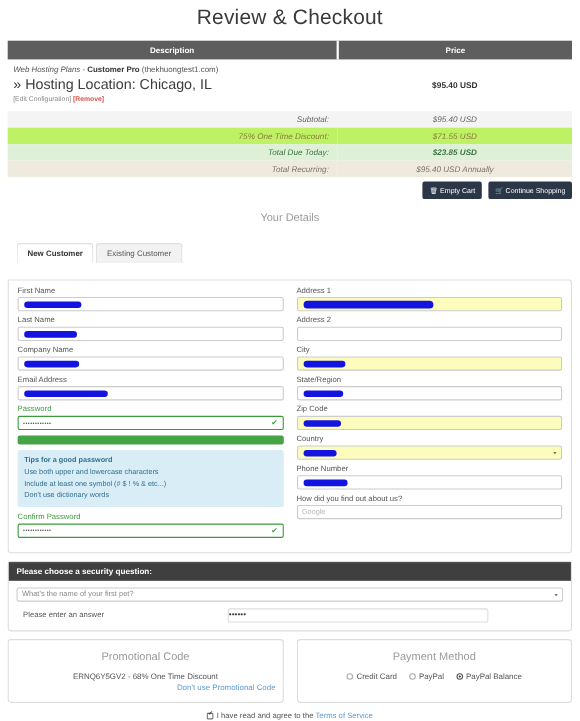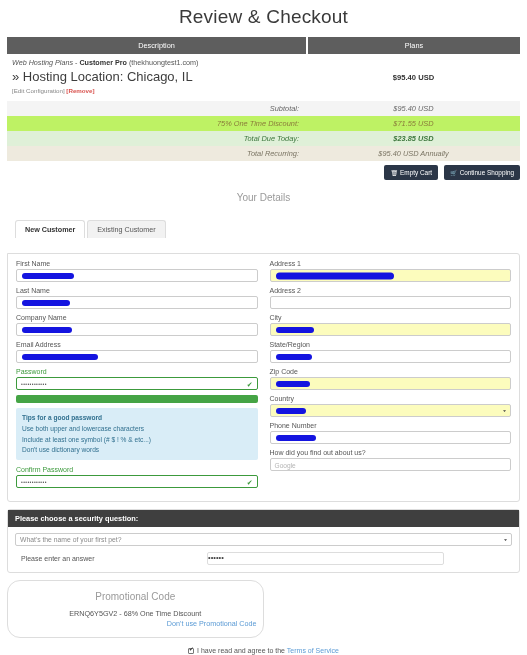--- a/index.html
+++ b/index.html
@@ -21,21 +21,21 @@
     font-weight:400;
     color:#3a3a3a;
     letter-spacing:.2px;
     padding:6px 0 9px;
   }
 
   
   .cart { width:513px; margin:0 auto; border-collapse:collapse; table-layout:fixed; }
   .cart th {
     background:#5e5e5e; color:#fff;
-    font-size:7.3px; font-weight:normal;
+    font-size:7.3px; font-weight:bold;
     padding:4px 0; text-align:center;
     border-right:2px solid #fff;
   }
   .cart th:last-child { border-right:none; }
   .cart td { padding:0; vertical-align:middle; }
   .col-desc { width:300px; }
   .col-price { width:213px; }
 
   .item-cell { padding:4px 5px 5px; line-height:1.45; }
   .item-l1 { font-size:7.2px; color:#555; }
@@ -158,21 +158,21 @@
   .ans-row { display:flex; align-items:center; }
   .ans-row .lab { font-size:7px; color:#555; width:192px; padding-left:6px; }
   .ans-row .ans-inp {
     width:237px; height:13px; border:1px solid #ddd; border-radius:2px;
     position:relative; background:#fff;
   }
 
   
   .two-cards { width:513px; margin:7px auto 0; display:flex; gap:12px; }
   .card {
-    width:50%; border:1px solid #ddd; border-radius:13px;
+    width:50%; border:1px solid #ddd; border-radius:3px;
     background:#fff; padding:10px 6px 9px; text-align:center;
   }
   .card h3 { margin:0 0 7px; font-size:10px; font-weight:400; color:#9a9a9a; }
   .promo-code { font-size:7.2px; color:#555; }
   .promo-link { font-size:7.2px; color:#5b9bd5; display:block; margin-top:1px; cursor:pointer;text-align:right; }
   .pay-opts { display:flex; justify-content:center; gap:11px; font-size:7.2px; color:#555; }
   .pay-opt { display:flex; align-items:center; gap:3px; cursor:pointer; }
   .radio {
     width:6px; height:6px; border-radius:50%;
     border:1px solid #aaa; background:#fff; display:inline-block;
@@ -213,21 +213,21 @@
   <div class="page-title">Review &amp; Checkout</div>
 
   <table class="cart">
     <colgroup>
         <col class="col-desc">
         <col class="col-price">
       </colgroup>
     <thead>
       <tr>
         <th>Description</th>
-        <th>Plans</th>
+        <th>Price</th>
       </tr>
     </thead>
     <tbody>
       <tr>
         <td>
           <div class="item-cell">
             <div class="item-l1">
               <i>Web Hosting Plans</i><span> - </span><b>Customer Pro</b> <span>(thekhuongtest1.com)</span>
             </div>
             <div class="item-l2">» Hosting Location: Chicago, IL</div>
@@ -406,20 +406,37 @@
   </div>
 
   <div class="two-cards">
 
     <div class="card">
       <h3>Promotional Code</h3>
       <div class="promo-code">ERNQ6Y5GV2 - 68% One Time Discount</div>
       <span class="promo-link">Don't use Promotional Code</span>
     </div>
 
+    <div class="card">
+      <h3>Payment Method</h3>
+      <div class="pay-opts">
+        <label class="pay-opt">
+          <span class="radio"></span>
+          <span>Credit Card</span>
+        </label>
+        <label class="pay-opt">
+          <span class="radio"></span>
+          <span>PayPal</span>
+        </label>
+        <label class="pay-opt">
+          <span class="radio on"></span>
+          <span>PayPal Balance</span>
+        </label>
+      </div>
+    </div>
   </div>
 
   <div class="terms">
     <span class="cb"></span><span>I have read and agree to the</span>
     <a href="#">Terms of Service</a>
   </div>
 
   <div class="checkout-wrap">
     <button class="btn-checkout">
       <span>Checkout</span><span class="gi">➲</span>

